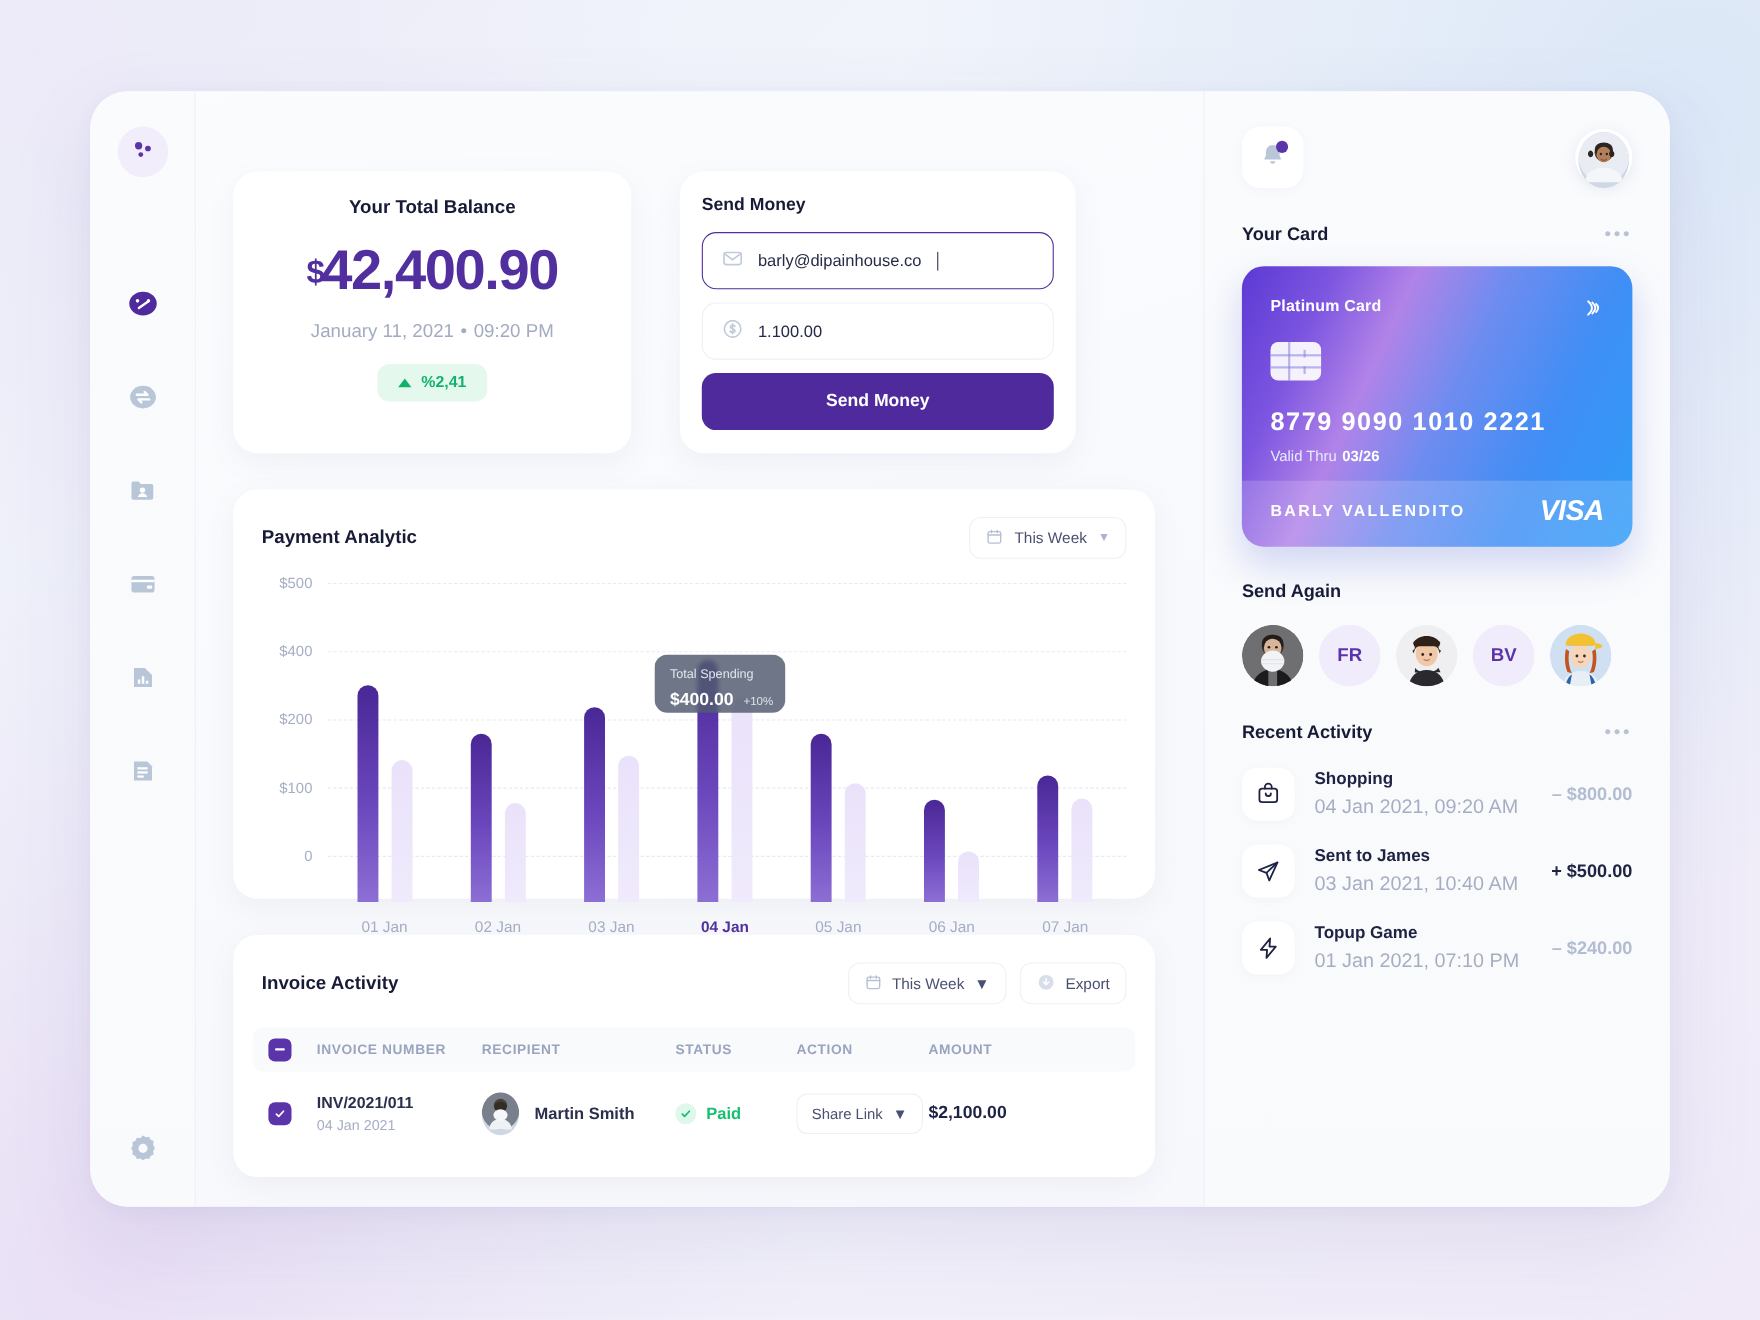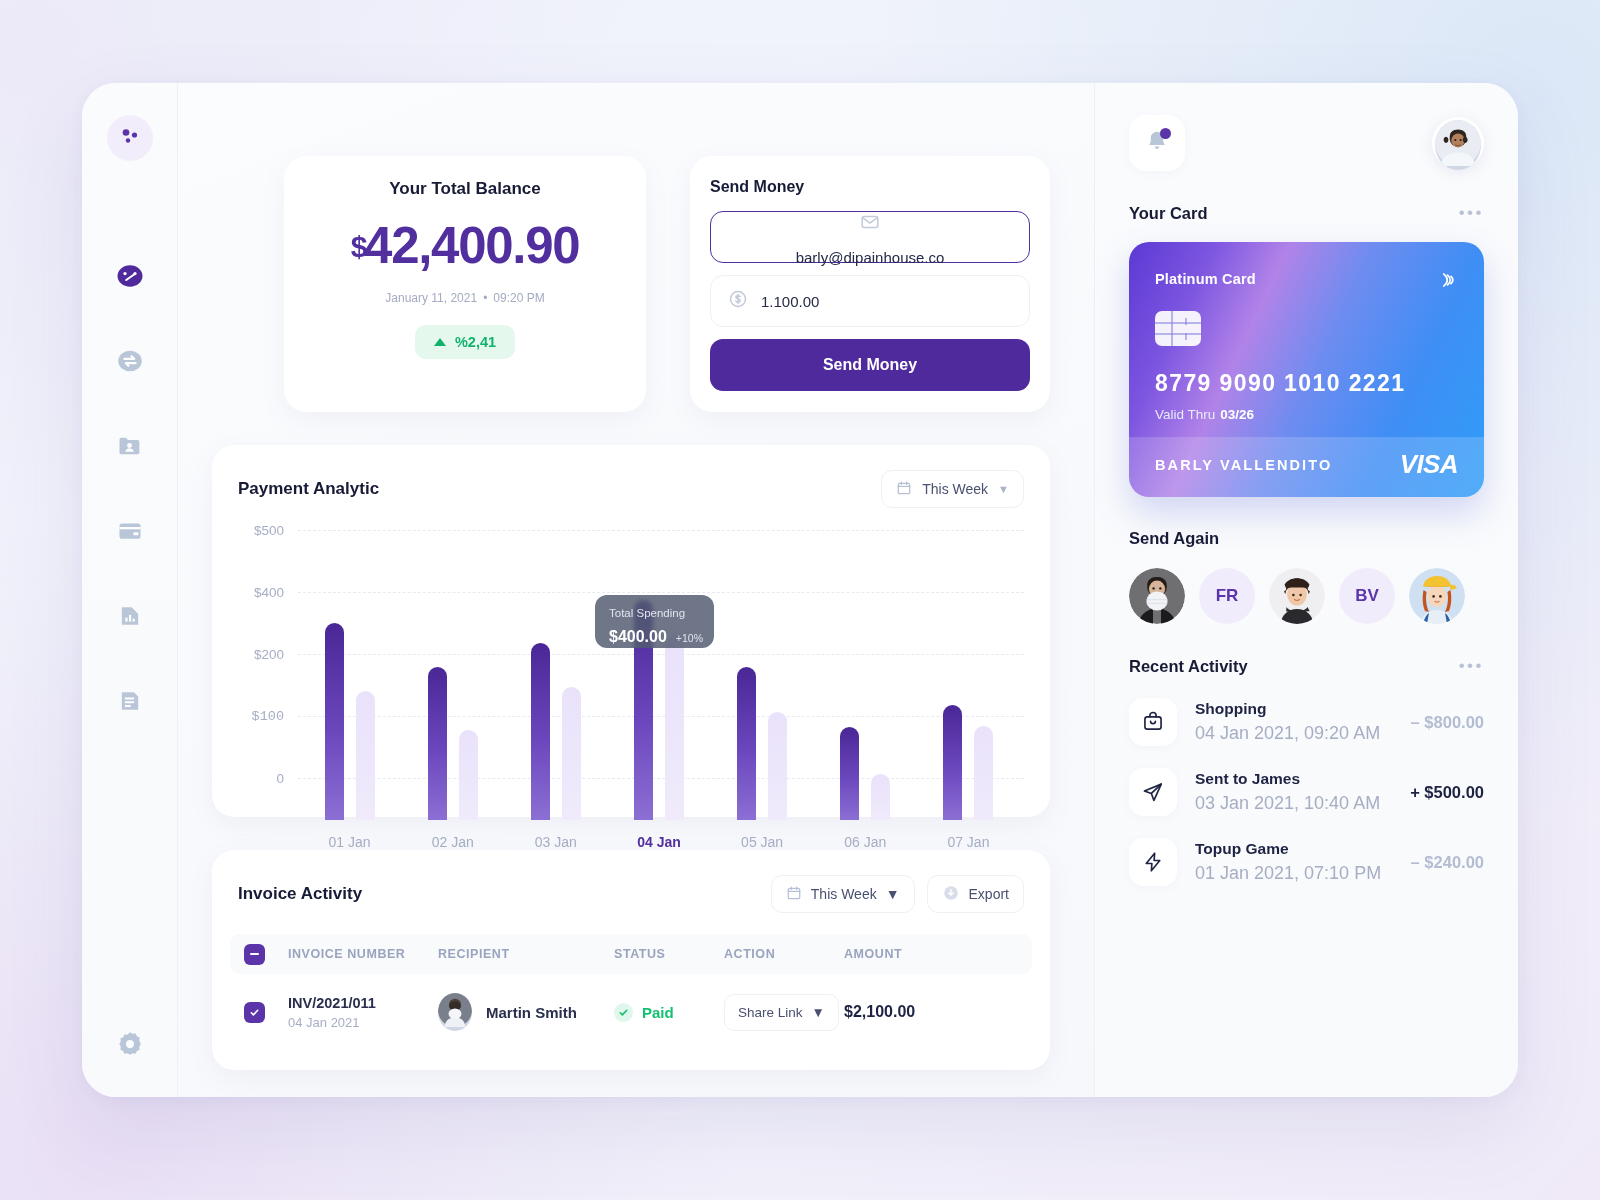--- a/index.html
+++ b/index.html
@@ -62,54 +62,54 @@
     display:flex; align-items:center; padding:0 20px; gap:14px;
     box-shadow:0 2px 10px rgba(100,110,160,.04);
   }
   .search input {
     border:0; outline:0; background:transparent; font-size:14.5px;
     color:#aab3c9; font-family:inherit; width:100%;
   }
   .search input::placeholder { color:#aab3c9; }
 
   
-  .cards-row { display:flex; gap:44px; margin-top:37px;justify-content:flex-end; }
+  .cards-row { display:flex; gap:44px; margin-top:37px; }
 
   .balance-card {
     width:362px; height:256px; background:#fff; border-radius:22px;
     box-shadow:0 8px 26px rgba(104,110,160,.07);
     display:flex; flex-direction:column; align-items:center; padding-top:23px;
   }
   .bal-title { font-size:17px; font-weight:700; color:#171b36; }
   .bal-amount {
     margin-top:21px; font-size:51px; font-weight:700; color:#522f9e;
     letter-spacing:-1.3px; line-height:1;
   }
   .bal-amount .cur { font-size:30px; vertical-align:6px; margin-right:-2px; }
-  .bal-date { margin-top:20px; font-size:12px; color:#a3abc2; }
+  .bal-date { margin-top:20px; font-size:17px; color:#a3abc2; }
   .bal-date .dot { margin:0 6px; }
   .bal-badge {
     margin-top:20px; background:#e4f8ee; color:#13b26c;
     border-radius:11px; padding:9px 19px; font-size:14.5px; font-weight:700;
     display:flex; align-items:center; gap:9px;
   }
   .tri { width:0;height:0;border-left:6px solid transparent;border-right:6px solid transparent;border-bottom:8px solid #13b26c; }
 
   .send-card {
     width:360px; height:256px; background:#fff; border-radius:22px;
     box-shadow:0 8px 26px rgba(104,110,160,.07);
     padding:22px 20px 0 20px;
   }
   .send-title { font-size:16px; font-weight:700; color:#171b36; margin-bottom:15px; }
   .field {
     height:52px; border:1.6px solid #eef0f6; border-radius:13px;
     display:flex; align-items:center; gap:13px; padding:0 17px; margin-bottom:12px;
     background:#fff;
   }
-  .field.focus { border-color:#522f9e;flex-direction:column; }
+  .field.focus { border-color:#522f9e; }
   .field .val { font-size:15px; color:#252a47; }
   .caret { display:inline-block; width:1.4px; height:17px; background:#303557; margin-left:1px; vertical-align:-3px; }
   .send-btn {
     height:52px; border-radius:13px; background:#4e2a9c; color:#fff;
     display:flex; align-items:center; justify-content:center;
     font-size:16px; font-weight:700; cursor:pointer; border:0; width:100%;
     font-family:inherit; margin-top:2px;
   }
 
   
@@ -399,21 +399,21 @@
           <span>This Week</span>
           <span class="chev">▼</span>
         </div>
       </div>
 
       <div class="chart">
         <div id="ylabs">
             <div class="ylab" style="top: 0px;">$500</div>
             <div class="ylab" style="top: 62px;">$400</div>
             <div class="ylab" style="top: 124px;">$200</div>
-            <div class="ylab" style="top: 186px; font-family: Liberation Mono, monospace;">$100</div>
+            <div class="ylab" style="top: 186px;">$100</div>
             <div class="ylab" style="top: 248px;">0</div>
           </div>
         <div id="grids">
             <div class="grid" style="top: 0px;"></div>
             <div class="grid" style="top: 62px;"></div>
             <div class="grid" style="top: 124px;"></div>
             <div class="grid" style="top: 186px;"></div>
             <div class="grid" style="top: 248px;"></div>
           </div>
         <div class="bars" id="bars">

